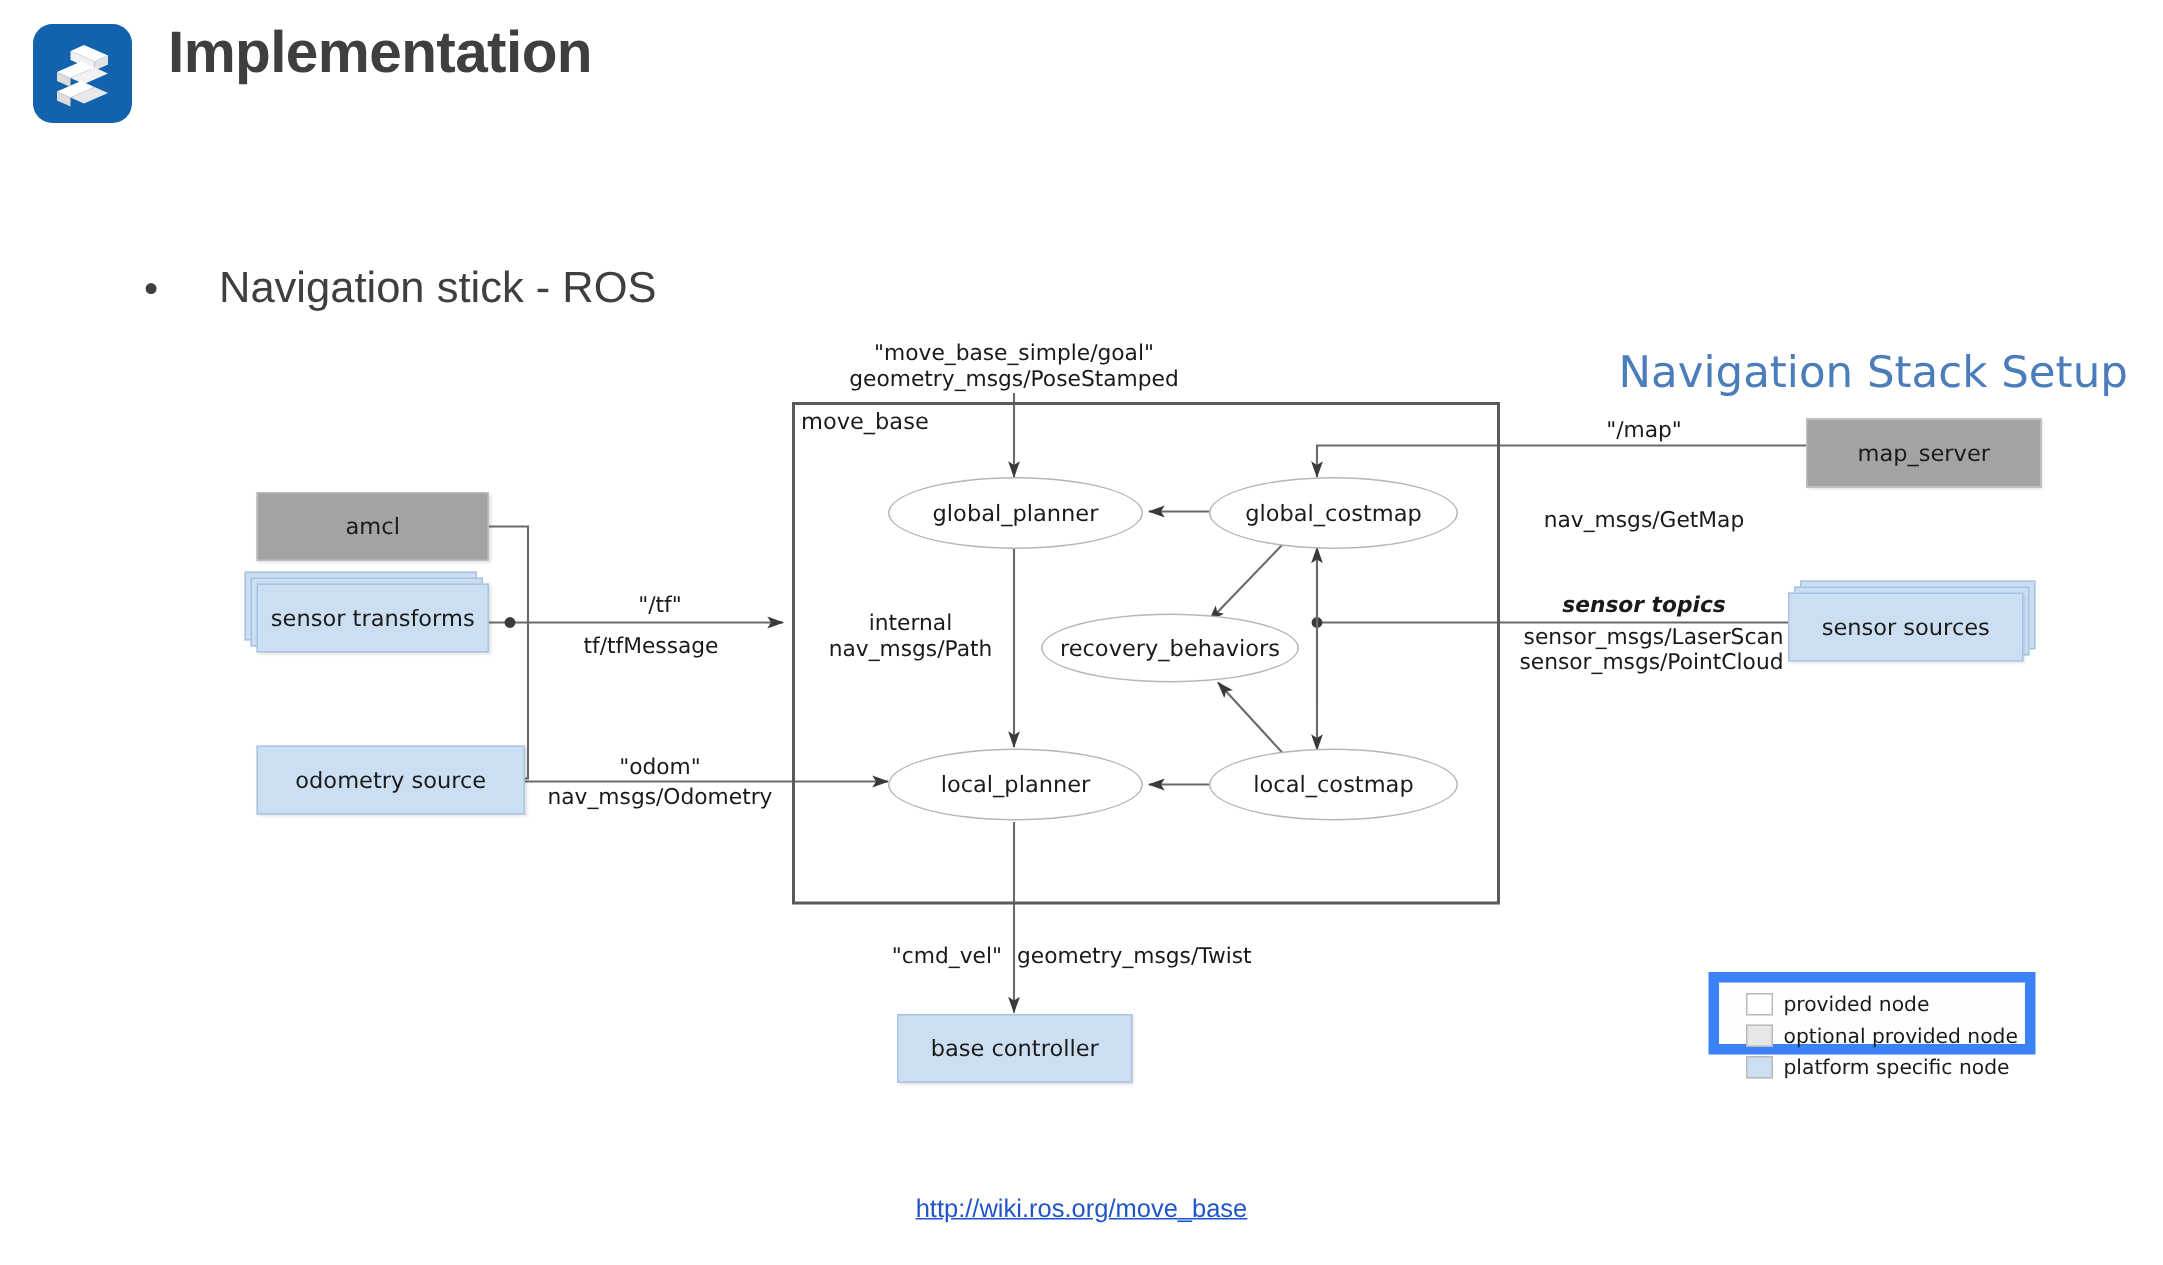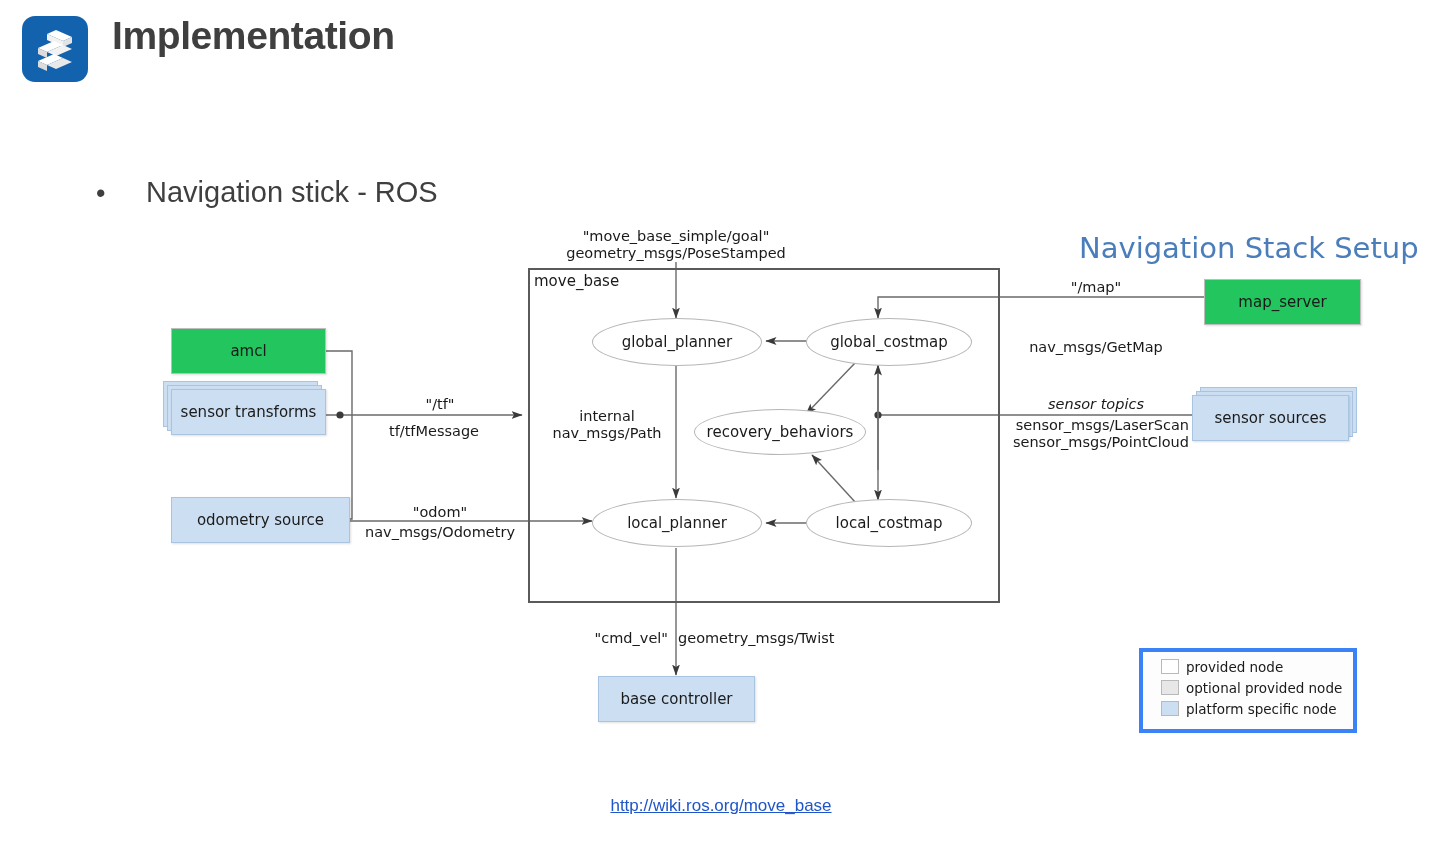--- a/index.html
+++ b/index.html
@@ -89,21 +89,21 @@
     border: 1px solid #bdbdbd;
     box-sizing: border-box;
     display: flex;
     align-items: center;
     justify-content: center;
     font-family: "DejaVu Sans", sans-serif;
     font-size: 15px;
     color: #1a1a1a;
     box-shadow: 1px 1px 2px rgba(0,0,0,0.13);
   }
-  .node-optional { background: #22c55e; }
+  .node-optional { background: #a3a3a3; }
   .node-platform { background: #cbdef2; border-color: #a9c4e0; }
 
   .stack-shadow {
     position: absolute;
     background: #cbdef2;
     border: 1px solid #a9c4e0;
     box-sizing: border-box;
   }
 
   
@@ -145,22 +145,22 @@
     font-family: "DejaVu Sans", sans-serif;
     font-size: 29px;
     color: #4a7dba;
     white-space: nowrap;
   }
 
   
   #legend-box {
     position: absolute;
     left: 1139px; top: 648px;
-    width: 218px; height: 85px;
-    border: 4px solid #3b82f6;
+    width: 218px; height: 55px;
+    border: 7px solid #3b82f6;
     background: #fdfdfd;
     box-sizing: border-box;
     padding: 4px 0 0 18px;
   }
   .legend-row {
     display: flex;
     align-items: center;
     height: 21px;
   }
   .legend-swatch {
@@ -320,21 +320,21 @@
 
   <div class="dg-label center" style="left:1005px; top:279px; width:182px;">"/map"</div>
   <div class="dg-label center" style="left:1005px; top:299px; width:182px;margin-top:40px;">nav_msgs/GetMap</div>
 
   <div class="dg-label center" style="left:366px; top:396px; width:148px;">"/tf"</div>
   <div class="dg-label center" style="left:360px; top:423px; width:148px;">tf/tfMessage</div>
 
   <div class="dg-label center" style="left:540px; top:408px; width:134px;">internal</div>
   <div class="dg-label center" style="left:540px; top:425px; width:134px;">nav_msgs/Path</div>
 
-  <div class="dg-label italic center" style="left:1003px; top:396px; width:186px;">sensor topics</div>
+  <div class="dg-label italic center" style="left:1003px; top:396px; width:186px;font-weight:bold;">sensor topics</div>
   <div class="dg-label right" style="left:989px; top:417px; width:200px;">sensor_msgs/LaserScan</div>
   <div class="dg-label right" style="left:989px; top:434px; width:200px;">sensor_msgs/PointCloud</div>
 
   <div class="dg-label center" style="left:366px; top:504px; width:148px;">"odom"</div>
   <div class="dg-label center" style="left:356px; top:524px; width:168px;">nav_msgs/Odometry</div>
 
   <div class="dg-label right" style="left:520px; top:630px; width:148px;">"cmd_vel"</div>
   <div class="dg-label" style="left:678px; top:630px;">geometry_msgs/Twist</div>
 
   <div id="diagram-title">Navigation Stack Setup</div>

